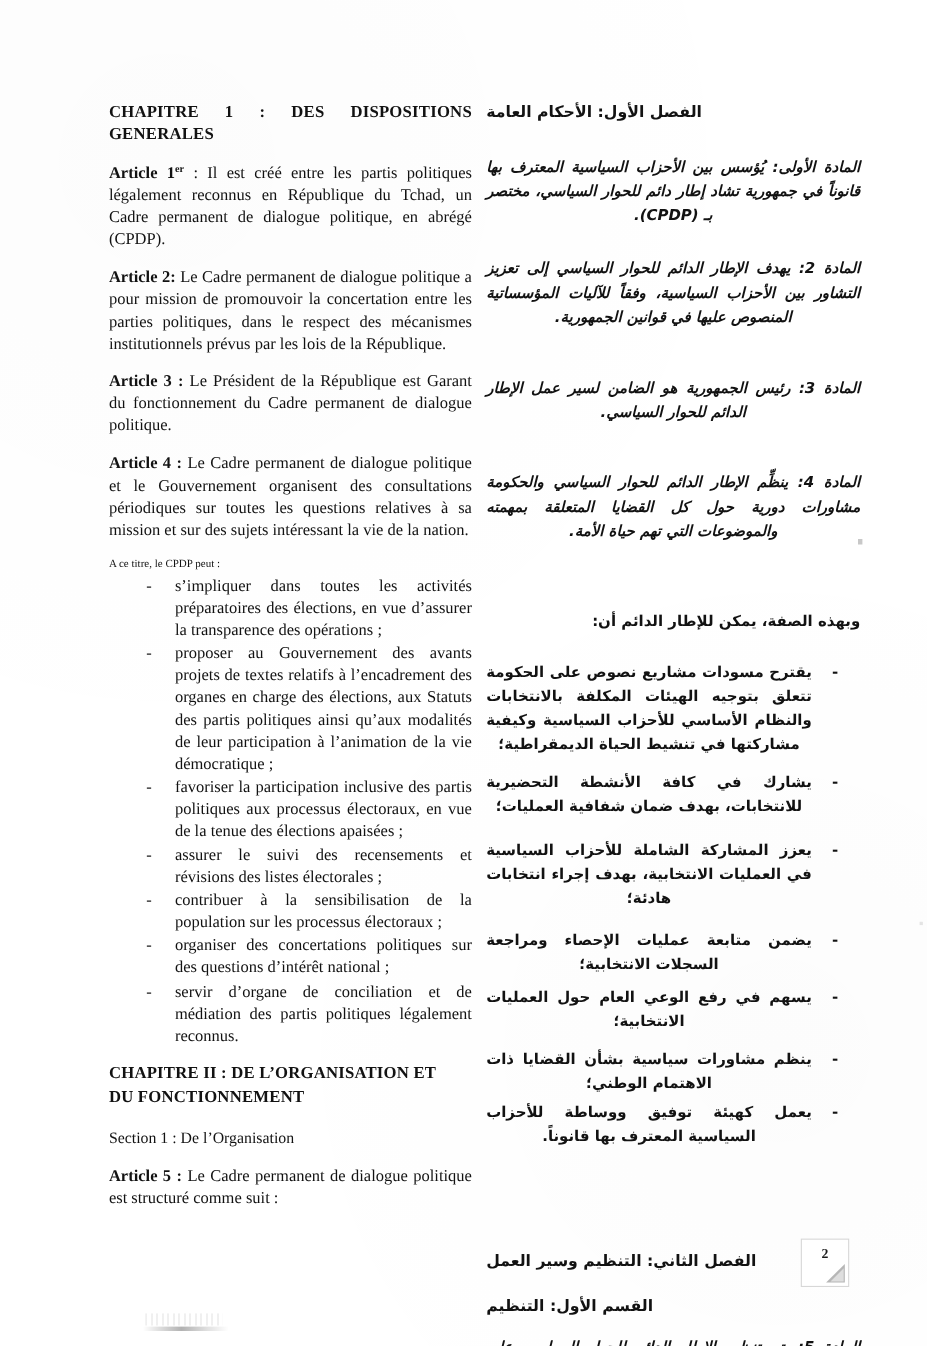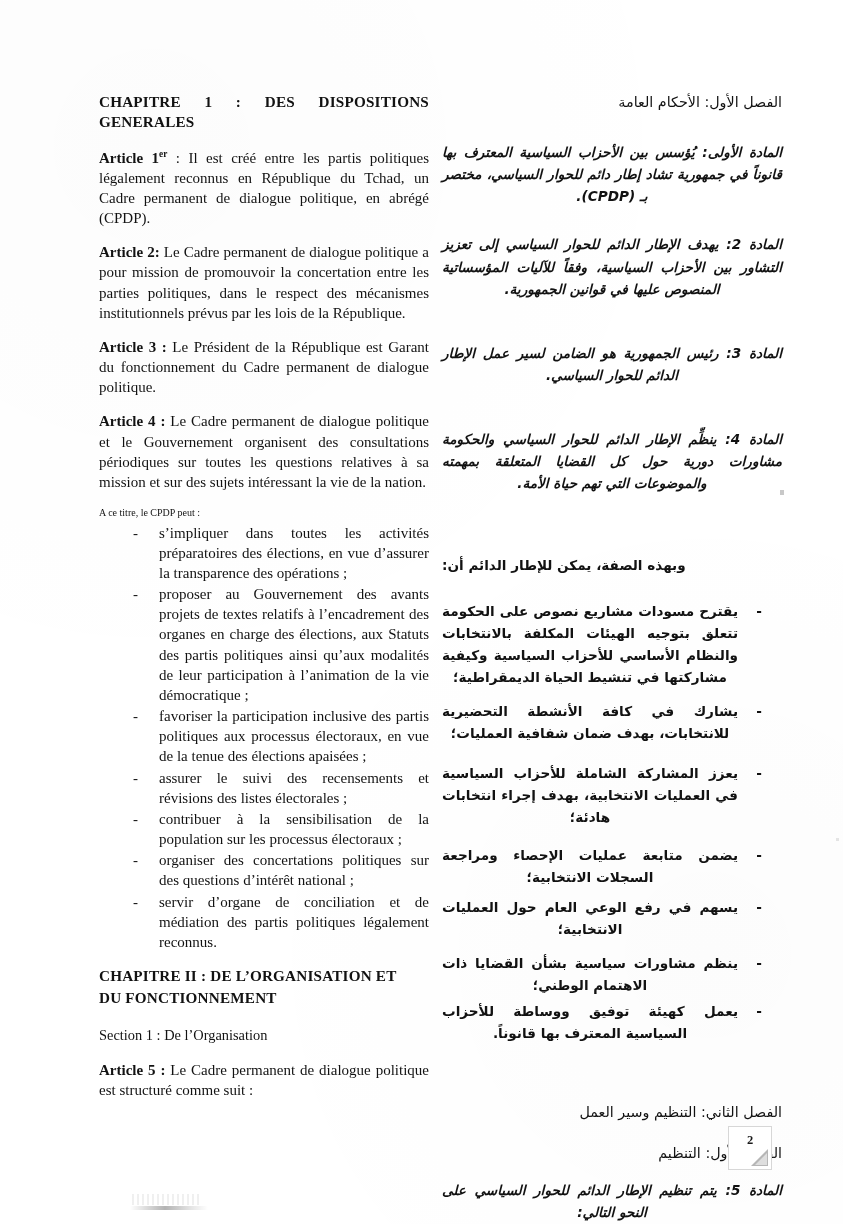--- a/index.html
+++ b/index.html
@@ -138,40 +138,40 @@
   .col-fr ul.dash-list > li::before {
     content: "-";
     position: absolute;
     left: 4px;
     top: 0;
   }
 
   
   .col-ar p.ar-head {
     font-size: 14.3px;
-    font-weight: normal;
+    font-weight: bold;
     line-height: 1.5;
     margin: 0 0 18px 0;
-    text-align: right;
+    text-align: left;
   }
   .col-ar p.ar-body {
     font-size: 13.6px;
     font-weight: bold;
     line-height: 1.62;
     margin: 0 0 16px 0;
     text-align: justify;
     text-align-last: center;
     font-style: italic;
   }
   .col-ar p.ar-lede {
     font-size: 13.6px;
     font-weight: bold;
     line-height: 1.62;
     margin: 0 0 14px 0;
-    text-align: left;
+    text-align: right;
   }
   .col-ar ul.ar-list {
     list-style: none;
     margin: 0 0 14px 0;
     padding: 0 18px 0 0;
   }
   .col-ar ul.ar-list > li {
     position: relative;
     font-size: 13.6px;
     font-weight: bold;
@@ -332,21 +332,21 @@
         <li style="margin-bottom:18px;">يشارك في كافة الأنشطة التحضيرية للانتخابات، بهدف ضمان شفافية العمليات؛</li>
         <li style="margin-bottom:16px;">يعزز المشاركة الشاملة للأحزاب السياسية في العمليات الانتخابية، بهدف إجراء انتخابات هادئة؛</li>
         <li style="margin-bottom:8px;">يضمن متابعة عمليات الإحصاء ومراجعة السجلات الانتخابية؛</li>
         <li style="margin-bottom:12px;">يسهم في رفع الوعي العام حول العمليات الانتخابية؛</li>
         <li style="margin-bottom:4px;">ينظم مشاورات سياسية بشأن القضايا ذات الاهتمام الوطني؛</li>
         <li style="margin-bottom:0;">يعمل كهيئة توفيق ووساطة للأحزاب السياسية المعترف بها قانوناً.</li>
       </ul>
 
       <div class="ar-spacer-lg"></div>
 
-      <p class="ar-head" style="margin-bottom:20px;">الفصل الثاني: التنظيم وسير العمل</p>
+      <p class="ar-head" style="margin-bottom:20px;margin-top:35px;">الفصل الثاني: التنظيم وسير العمل</p>
 
       <p class="ar-head" style="margin-bottom:14px;">القسم الأول: التنظيم</p>
 
       <p class="ar-body" style="margin-bottom:0;">المادة 5: يتم تنظيم الإطار الدائم للحوار السياسي على النحو التالي:</p>
 
     </div>
 
   </div>
 
   <div class="page-badge">

